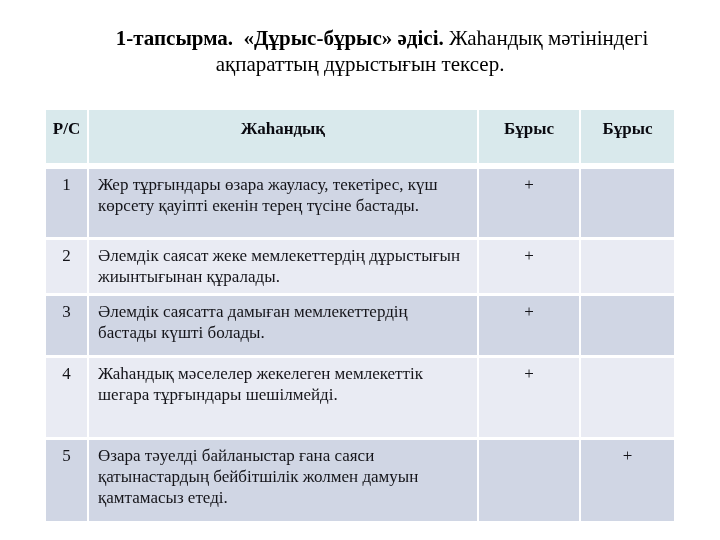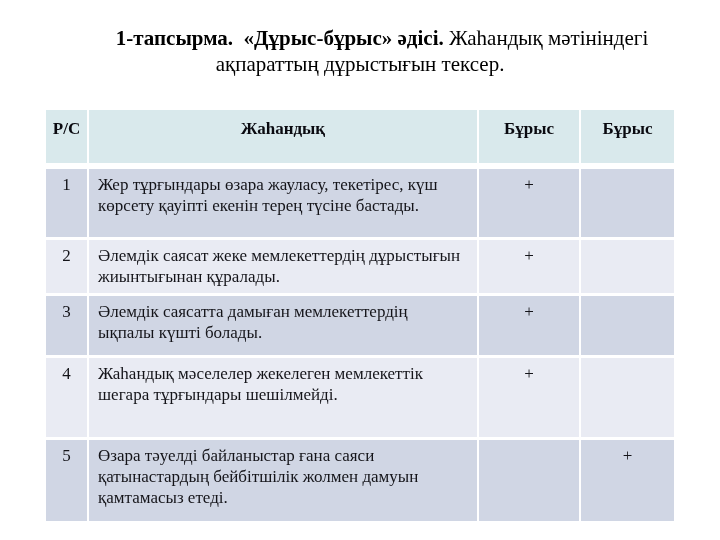--- a/index.html
+++ b/index.html
@@ -100,21 +100,21 @@
         <td class="mark"></td>
       </tr>
       <tr>
         <td class="num">2</td>
         <td class="txt">Әлемдік саясат жеке мемлекеттердің дұрыстығын жиынтығынан құралады.</td>
         <td class="mark">+</td>
         <td class="mark"></td>
       </tr>
       <tr>
         <td class="num">3</td>
-        <td class="txt">Әлемдік саясатта дамыған мемлекеттердің ықпалы күшті болады.</td>
+        <td class="txt">Әлемдік саясатта дамыған мемлекеттердің бастады күшті болады.</td>
         <td class="mark">+</td>
         <td class="mark"></td>
       </tr>
       <tr>
         <td class="num">4</td>
         <td class="txt">Жаһандық мәселелер жекелеген мемлекеттік шегара тұрғындары шешілмейді.</td>
         <td class="mark">+</td>
         <td class="mark"></td>
       </tr>
       <tr>

